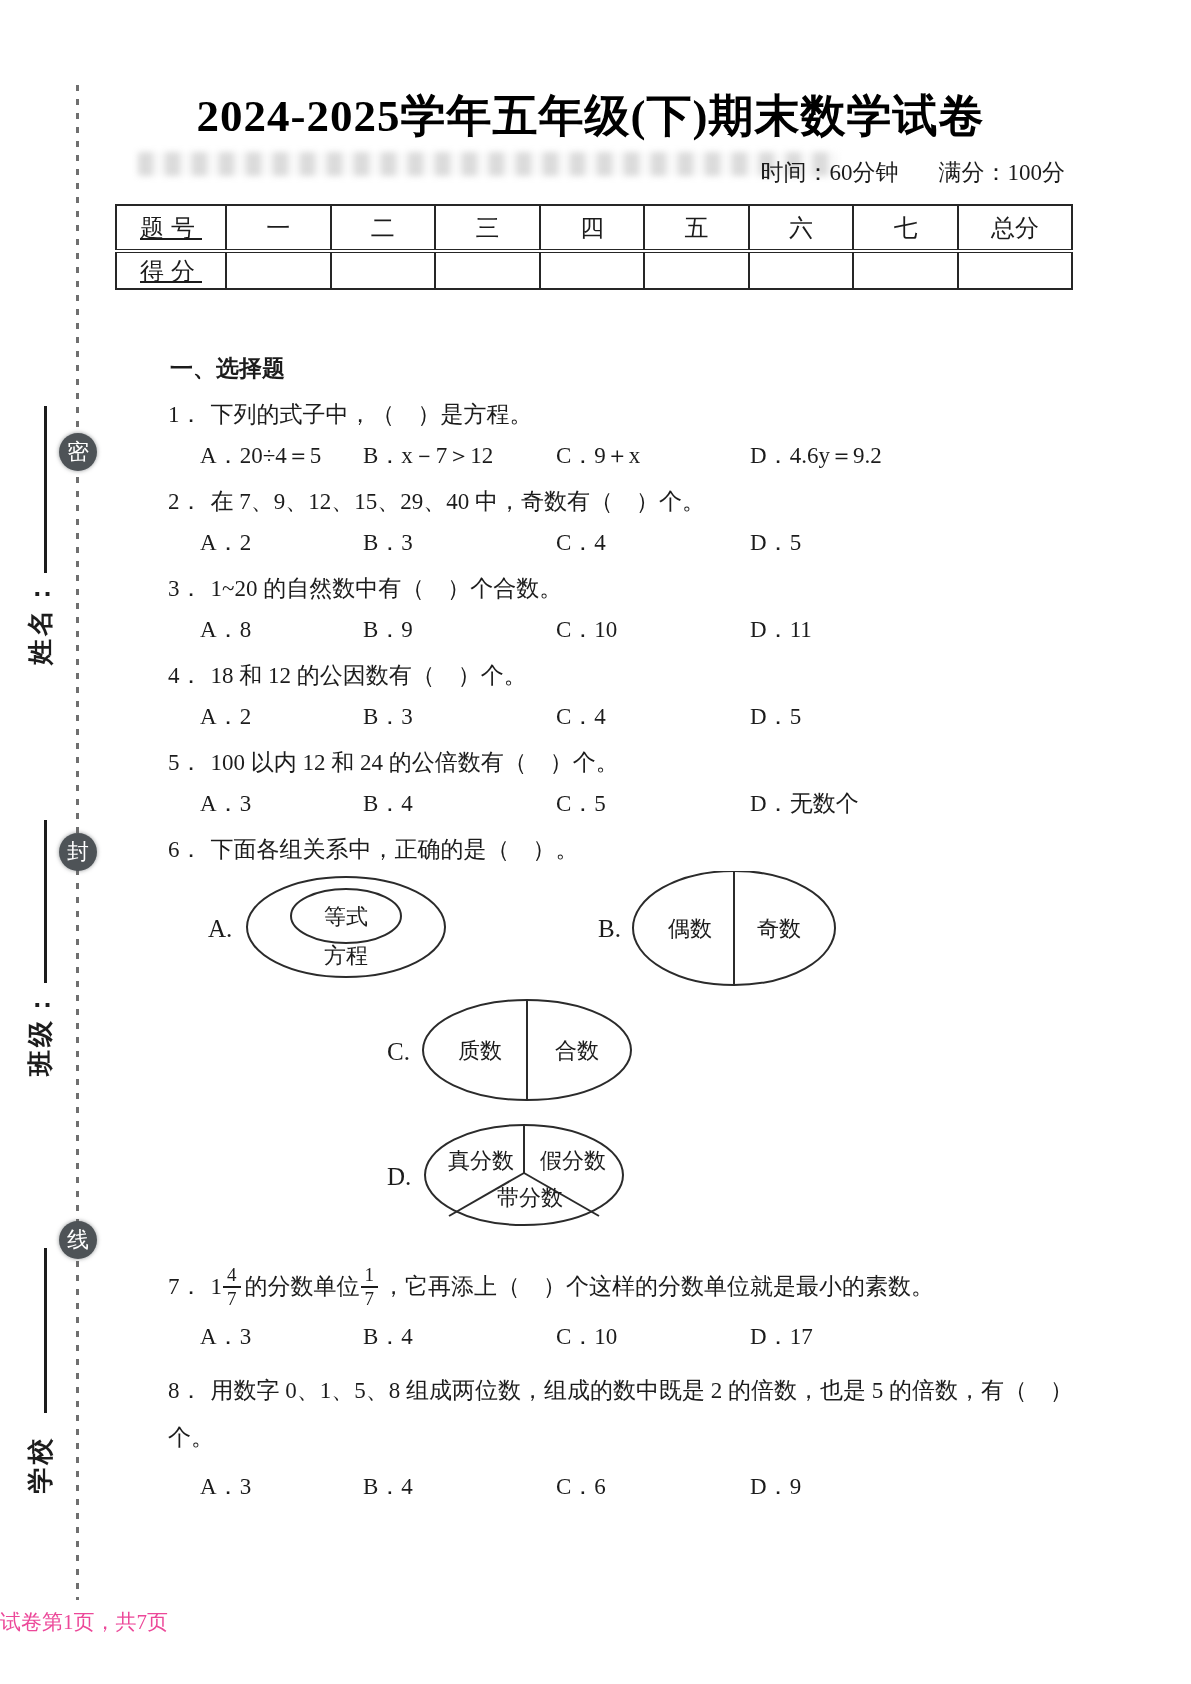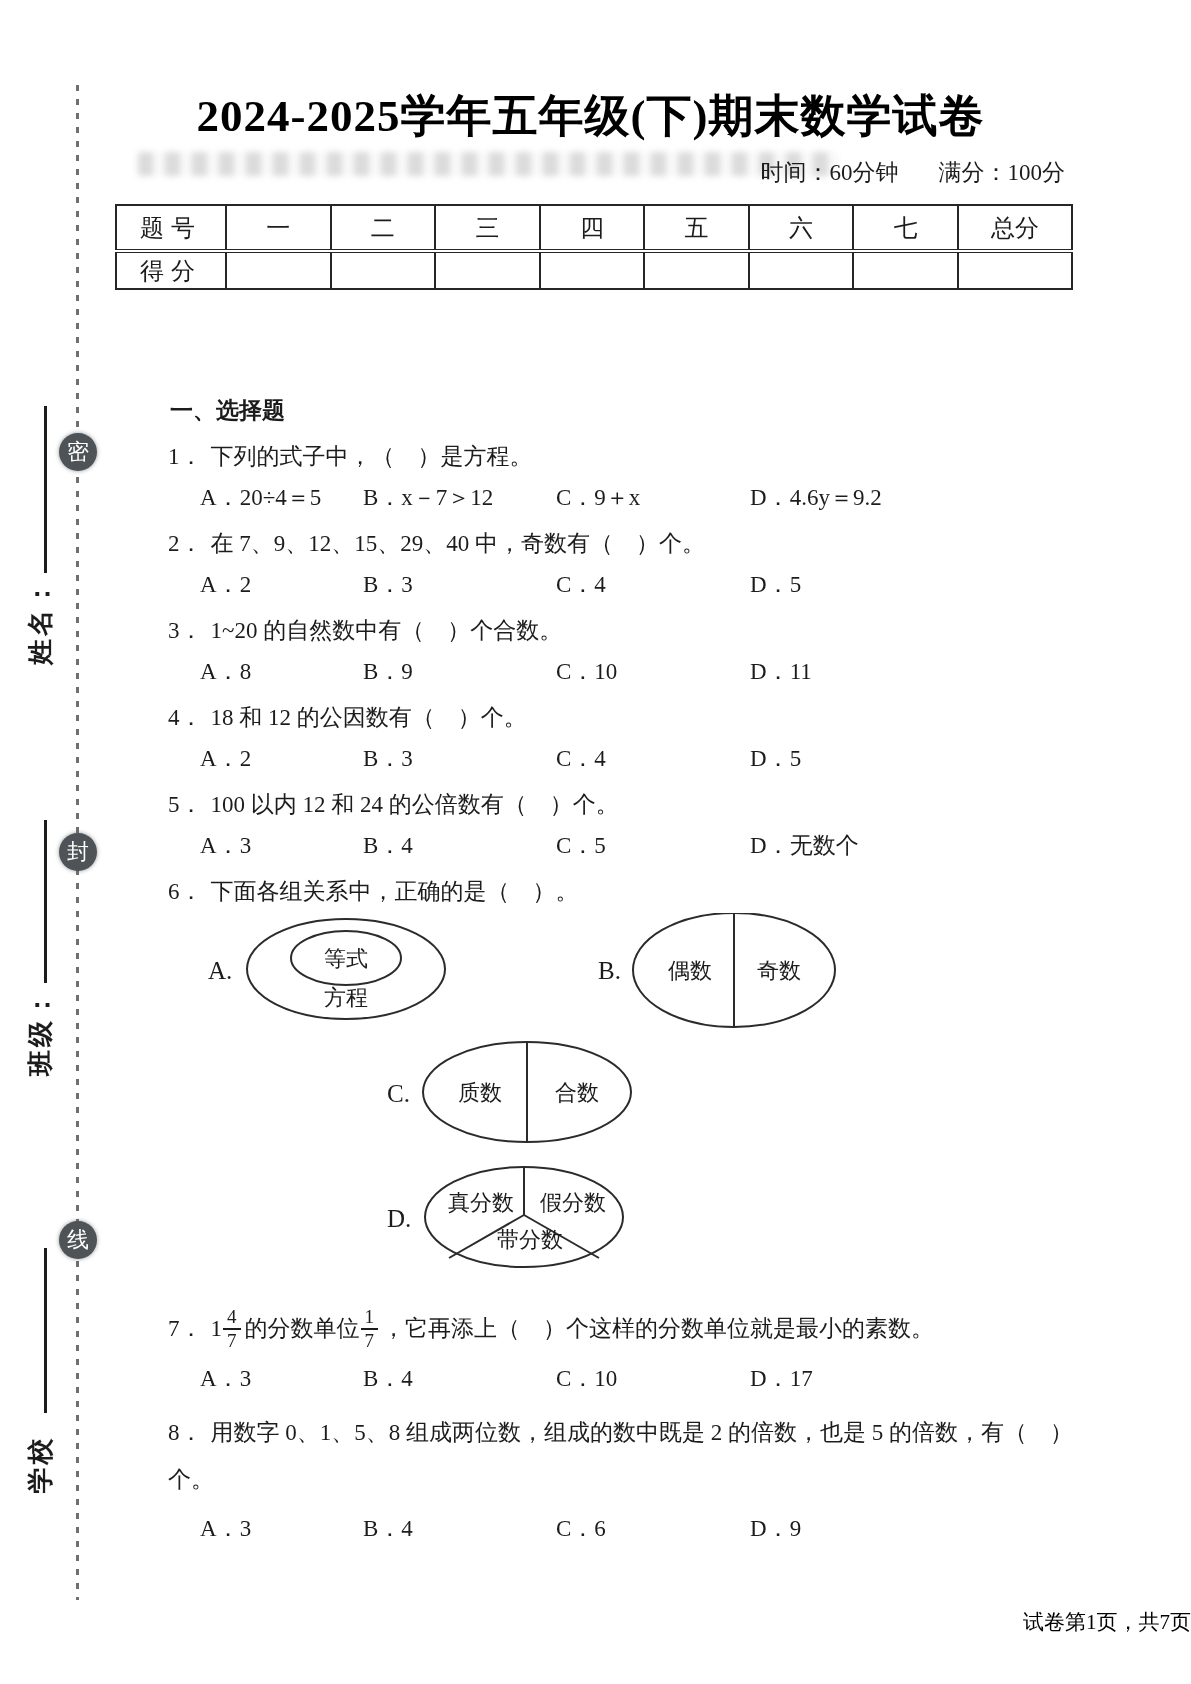--- a/index.html
+++ b/index.html
@@ -46,25 +46,25 @@
   table.score{
     position:absolute;top:204px;left:115px;width:958px;
     border-collapse:collapse;table-layout:fixed;
   }
   table.score td{
     border:2px solid #262626;text-align:center;font-size:24px;
     padding:0;overflow:hidden;
   }
   table.score tr.head td{height:43px;border-bottom:4px double #262626;}
   table.score tr.score-row td{height:35px;}
-  td.label-cell{letter-spacing:7px;}
+  td.label-cell{letter-spacing:7px;text-decoration:underline;}
 
   
   .content{position:absolute;top:285px;left:168px;width:910px;}
-  .section-title{font-weight:bold;font-size:23px;margin:111px 0 0 2px;line-height:30px;}
+  .section-title{font-weight:bold;font-size:23px;margin:69px 0 0 2px;line-height:30px;}
   .q-block{margin:0;}
   .q-line{font-size:23px;line-height:30px;margin-top:16px;}
   .q-line.tall{margin-top:30px;line-height:44px;}
   .q-line.two-line{line-height:47px;margin-top:15px;}
   .q-num{margin-right:8px;}
   .opts{
     display:grid;grid-template-columns:163px 193px 194px 1fr;
     padding-left:32px;font-size:23px;line-height:30px;margin-top:11px;
   }
   .frac{
@@ -76,22 +76,22 @@
 
   
   .venn-wrap{margin:6px 0 0 22px;}
   svg text{font-family:"Liberation Serif","DejaVu Serif",serif;fill:#1c1c1c;}
   svg .opt-label{font-size:25px;}
   svg .venn-text{font-size:22px;}
   svg ellipse, svg line{stroke:#2b2b2b;stroke-width:2;fill:none;}
 
   
   .footer{
-    position:absolute;left:0;right:0;top:1608px;text-align:right;
-    font-size:21px;color:#000000;
+    position:absolute;left:0;right:0;top:1608px;text-align:left;
+    font-size:21px;color:#ec4899;
   }
 </style>
 </head>
 <body>
 
 <div class="page">
 
   <div class="seal-dotted"></div>
   <div class="seal-badge" style="top:433px;">
     <span>密</span>

